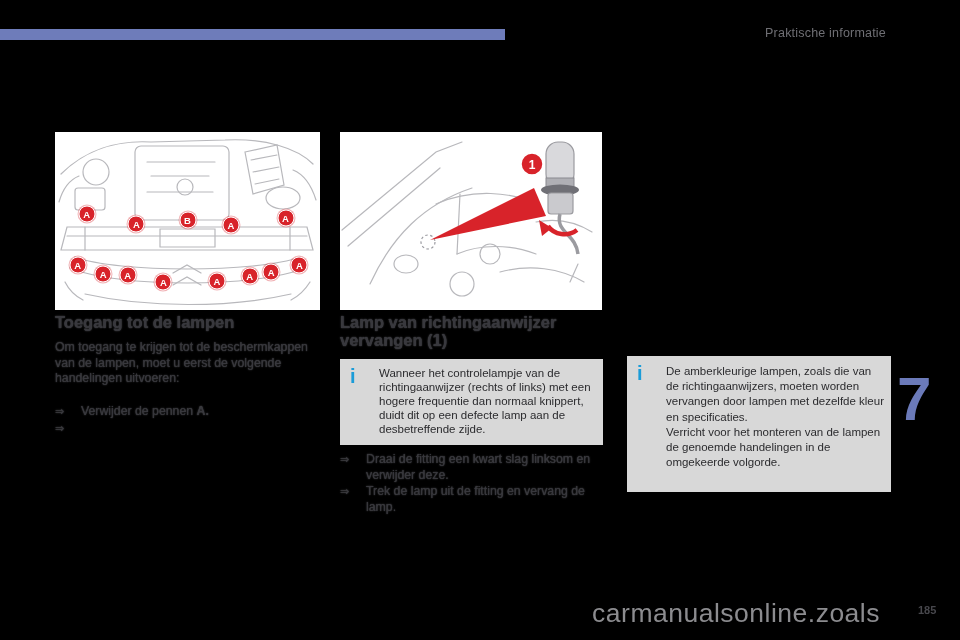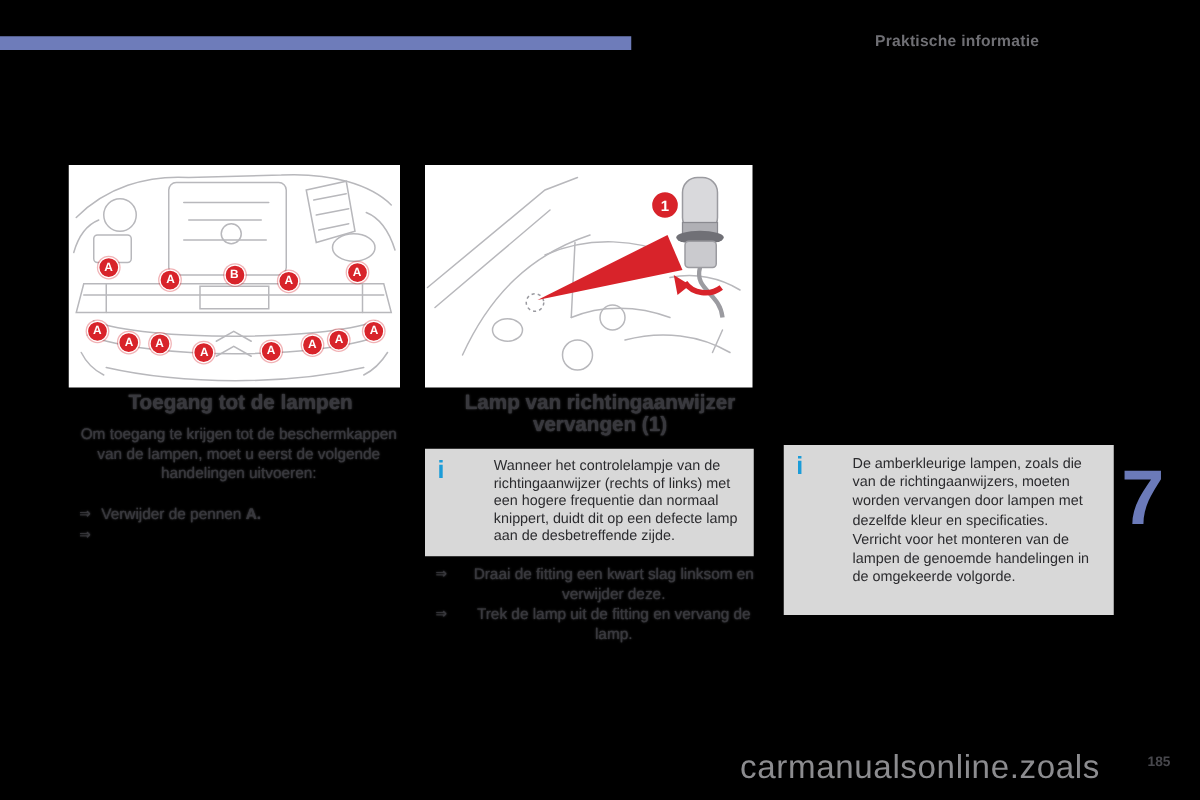--- a/index.html
+++ b/index.html
@@ -2,56 +2,56 @@
 <html><head>
 <meta charset="utf-8">
 <style>
   html,body{margin:0;padding:0;}
   body{
     width:960px;height:640px;background:#000;position:relative;overflow:hidden;
     font-family:"Liberation Sans","DejaVu Sans",sans-serif;
   }
   .accent-bar{position:absolute;left:0;top:29px;width:505px;height:11px;background:#6e7cba;}
   .section-label{
-    position:absolute;top:26px;left:700px;width:186px;text-align:left;
-    font-size:12.5px;font-weight:bold;color:#6f6f74;letter-spacing:.2px;
+    position:absolute;top:26px;left:700px;width:186px;text-align:right;
+    font-size:12.5px;font-weight:normal;color:#6f6f74;letter-spacing:.2px;
   }
   .figure{position:absolute;background:#fff;top:132px;}
   .figure.engine{left:55px;width:265px;height:178px;}
   .figure.lamp{left:340px;width:262px;height:178px;}
   .figure svg{position:absolute;left:0;top:0;}
   .marker{
     position:absolute;width:17px;height:17px;border-radius:50%;
     background:#d8232a;border:1px solid #fff;box-sizing:border-box;
     color:#fff;font-size:9.5px;font-weight:bold;text-align:center;line-height:15px;
     transform:translate(-50%,-50%);
     box-shadow:0 0 0 1px rgba(216,35,42,.35);
   }
   
-  .ghost{color:#38383d;text-shadow:0 0 2px rgba(150,150,158,.38),0 0 1px rgba(150,150,158,.3);text-align:center;}
+  .ghost{color:#38383d;text-shadow:0 0 2px rgba(150,150,158,.38),0 0 1px rgba(150,150,158,.3);}
   .heading{font-size:16.5px;font-weight:bold;line-height:17.5px;}
   .h-left{position:absolute;left:55px;top:314px;width:275px;}
   .h-mid{position:absolute;left:340px;top:314px;width:280px;}
   .body-text{font-size:12.3px;line-height:15.5px;}
   .intro-left{position:absolute;left:55px;top:340px;width:272px;}
   .bullets-left{position:absolute;left:55px;top:404px;width:280px;}
   .bullets-mid{position:absolute;left:340px;top:452px;width:276px;}
   .bullet-row{display:flex;font-size:12.3px;line-height:15.5px;margin-bottom:1px;}
   .bullet-arrow{width:26px;flex:none;font-size:11px;}
   .info-box{
     position:absolute;background:#d8d8d8;display:flex;
     padding:8px 7px 8px 10px;box-sizing:border-box;
   }
   .info-box.mid{left:340px;top:359px;width:263px;min-height:85px;}
   .info-box.right{left:627px;top:356px;width:264px;min-height:136px;}
   .info-icon{
     width:29px;flex:none;color:#1b9cd8;font-weight:bold;font-size:20px;line-height:18px;
     font-family:"Liberation Sans","DejaVu Sans",sans-serif;
   }
-  .info-text{color:#2b2b2e;font-size:11.5px;line-height:13.9px;margin-left:16px;}
+  .info-text{color:#2b2b2e;font-size:11.5px;line-height:13.9px;}
   .info-box.right .info-text{line-height:15.2px;}
   .chapter-number{
     position:absolute;left:897px;top:368px;width:60px;
     color:#6b7ab9;font-size:62px;font-weight:bold;line-height:62px;
   }
   .footer{position:absolute;left:0;top:594px;width:892px;height:46px;background:#000;}
   .page-number{position:absolute;left:918px;top:10px;font-size:11px;font-weight:bold;color:#47474c;}
   .watermark{
     position:absolute;right:12px;top:4px;color:#98989c;font-size:26.5px;
     letter-spacing:.5px;opacity:.92;text-decoration:none;

